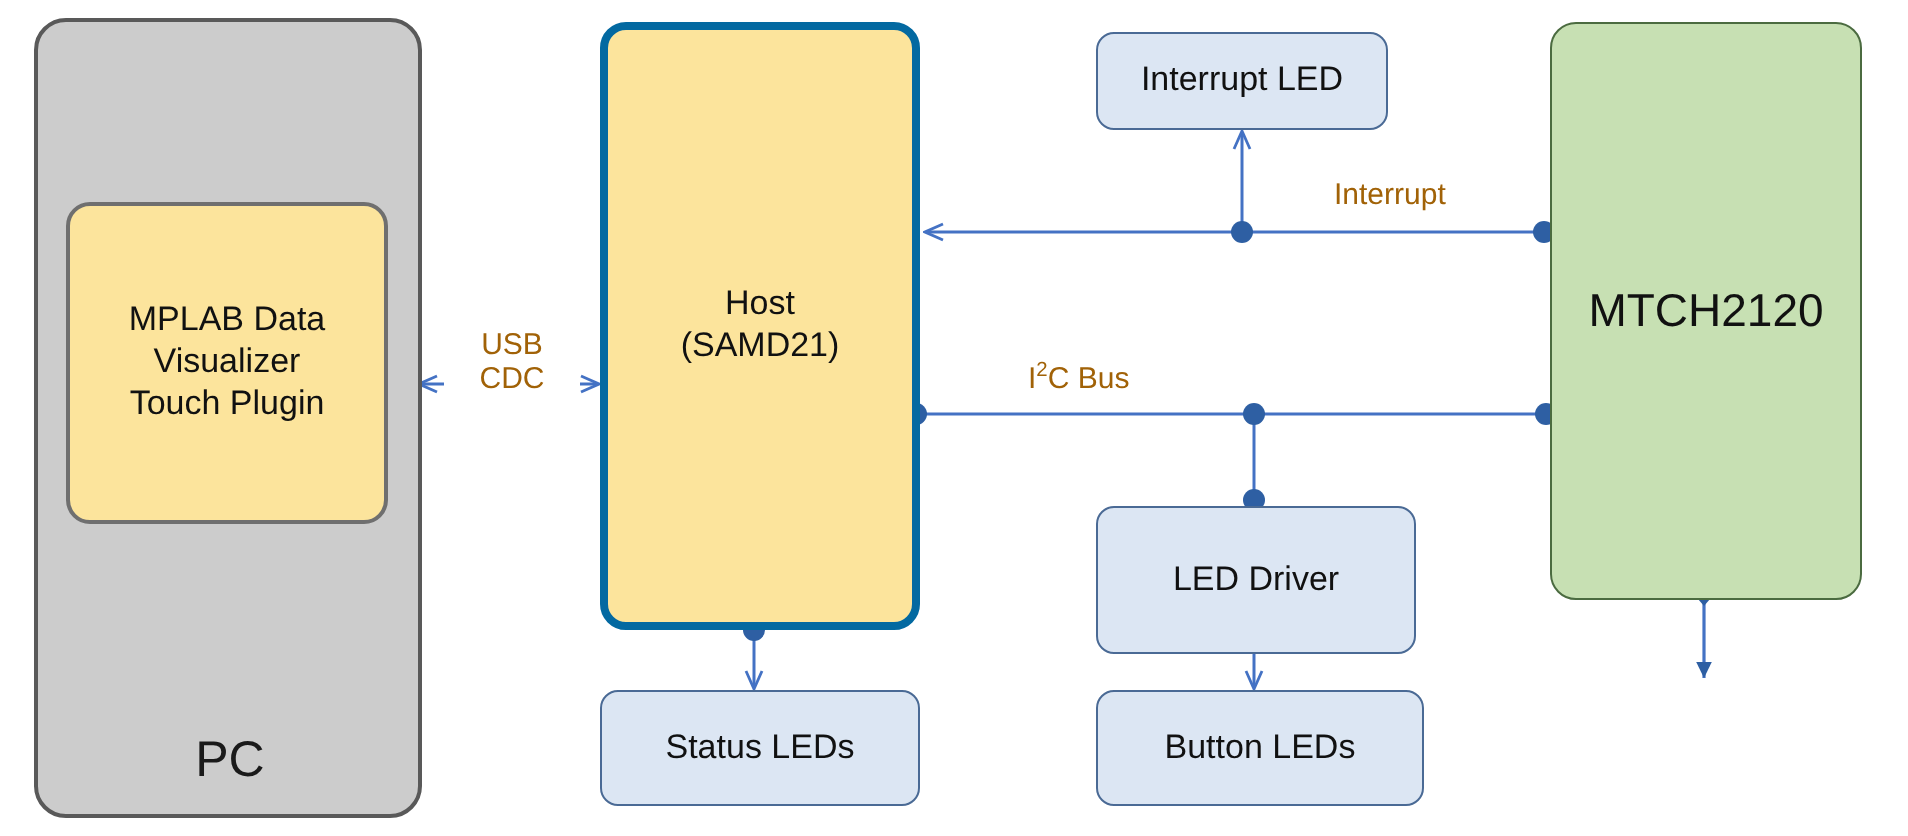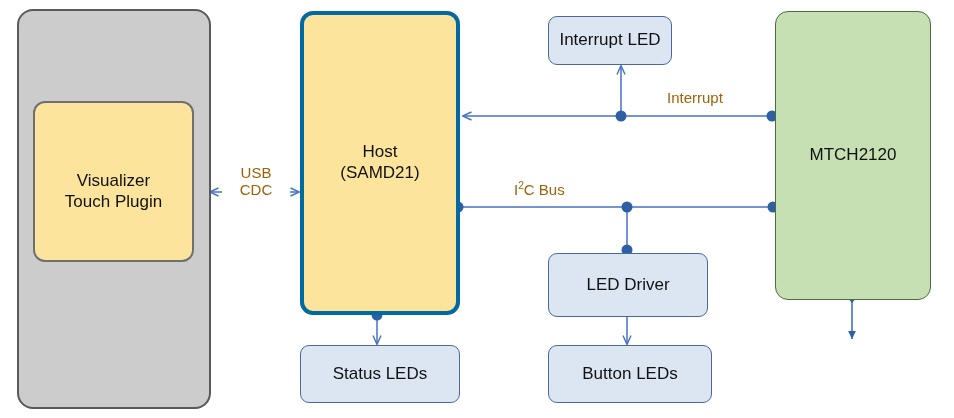--- a/index.html
+++ b/index.html
@@ -60,21 +60,21 @@
   .blue-box {
     background: #dce6f3;
     border: 1.6px solid #4a6a95;
     border-radius: 9px;
     font-size: 17px;
   }
   .green-box {
     background: #c7e0b3;
     border: 1.6px solid #4b6b40;
     border-radius: 13px;
-    font-size: 17px;
+    font-size: 23px;
   }
 
   
   .edge-label {
     position: absolute;
     font-size: 15px;
     color: #a16207;
     background: #ffffff;
     padding: 0 3px;
     white-space: nowrap;
@@ -145,43 +145,46 @@
     <g>
       <line x1="852" y1="300" x2="852" y2="339" stroke="#4472c4" stroke-width="1.6" marker-end="url(#arrowSolid)"></line>
       <path d="M846,296 L858,296 L852,303 Z" fill="#2e5fa3"></path>
     </g>
   </svg>
 
   <div class="node pc-shell" style="left:17px; top:9px; width:194px; height:400px;"></div>
 
   <div class="node plugin-box" style="left:33px; top:101px; width:161px; height:161px;">
     <span class="label">
-      <br>
+      <span>MPLAB Data</span><br>
       <span>Visualizer</span><br>
       <span>Touch Plugin</span>
     </span>
   </div>
 
+  <div class="node pc-caption" style="left:55px; top:362px; width:120px; height:36px;">
+    <span class="label">PC</span>
+  </div>
 
   <div class="node host-box" style="left:300px; top:11px; width:160px; height:304px;">
     <span class="label">
       <span>Host</span><br>
       <span>(SAMD21)</span>
     </span>
   </div>
 
   <div class="node blue-box" style="left:300px; top:345px; width:160px; height:58px;">
     <span class="label">Status LEDs</span>
   </div>
 
-  <div class="node blue-box" style="left:548px; top:16px; width:124px; height:49px;">
+  <div class="node blue-box" style="left:548px; top:16px; width:146px; height:49px;">
     <span class="label">Interrupt LED</span>
   </div>
 
-  <div class="node blue-box" style="left:548px; top:253px; width:160px; height:64px;text-align:center;">
+  <div class="node blue-box" style="left:548px; top:253px; width:160px; height:74px;text-align:center;">
     <span class="label">LED Driver</span>
   </div>
 
   <div class="node blue-box" style="left:548px; top:345px; width:164px; height:58px;justify-content:center;">
     <span class="label">Button LEDs</span>
   </div>
 
   <div class="node green-box" style="left:775px; top:11px; width:156px; height:289px;">
     <span class="label">MTCH2120</span>
   </div>

